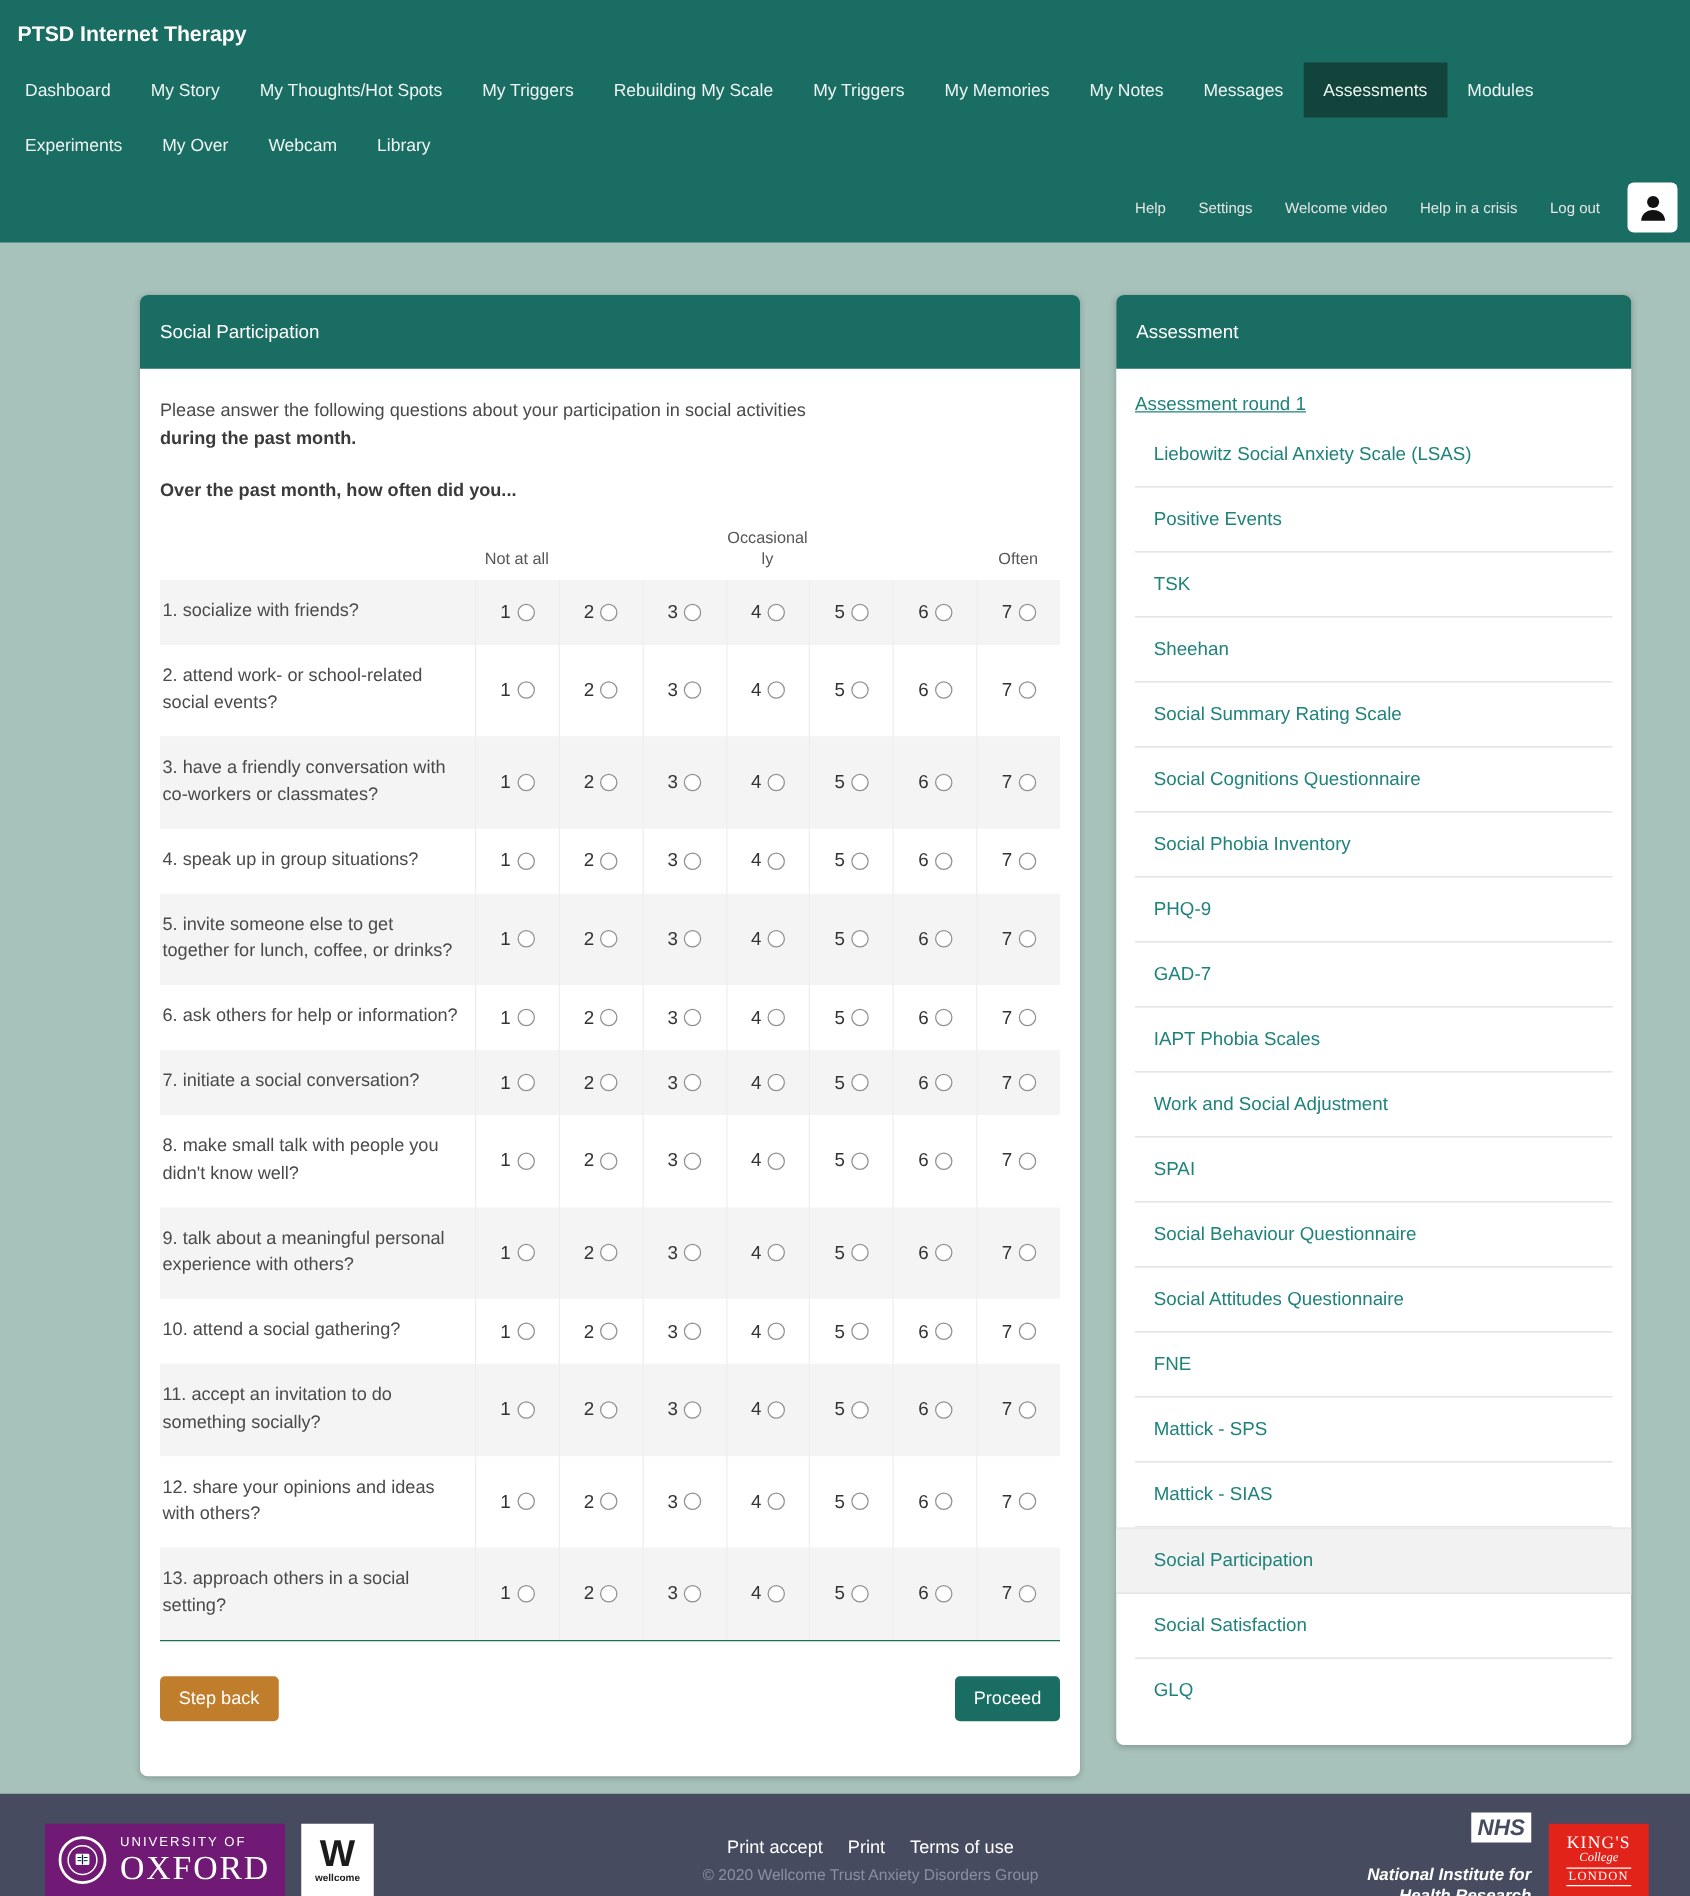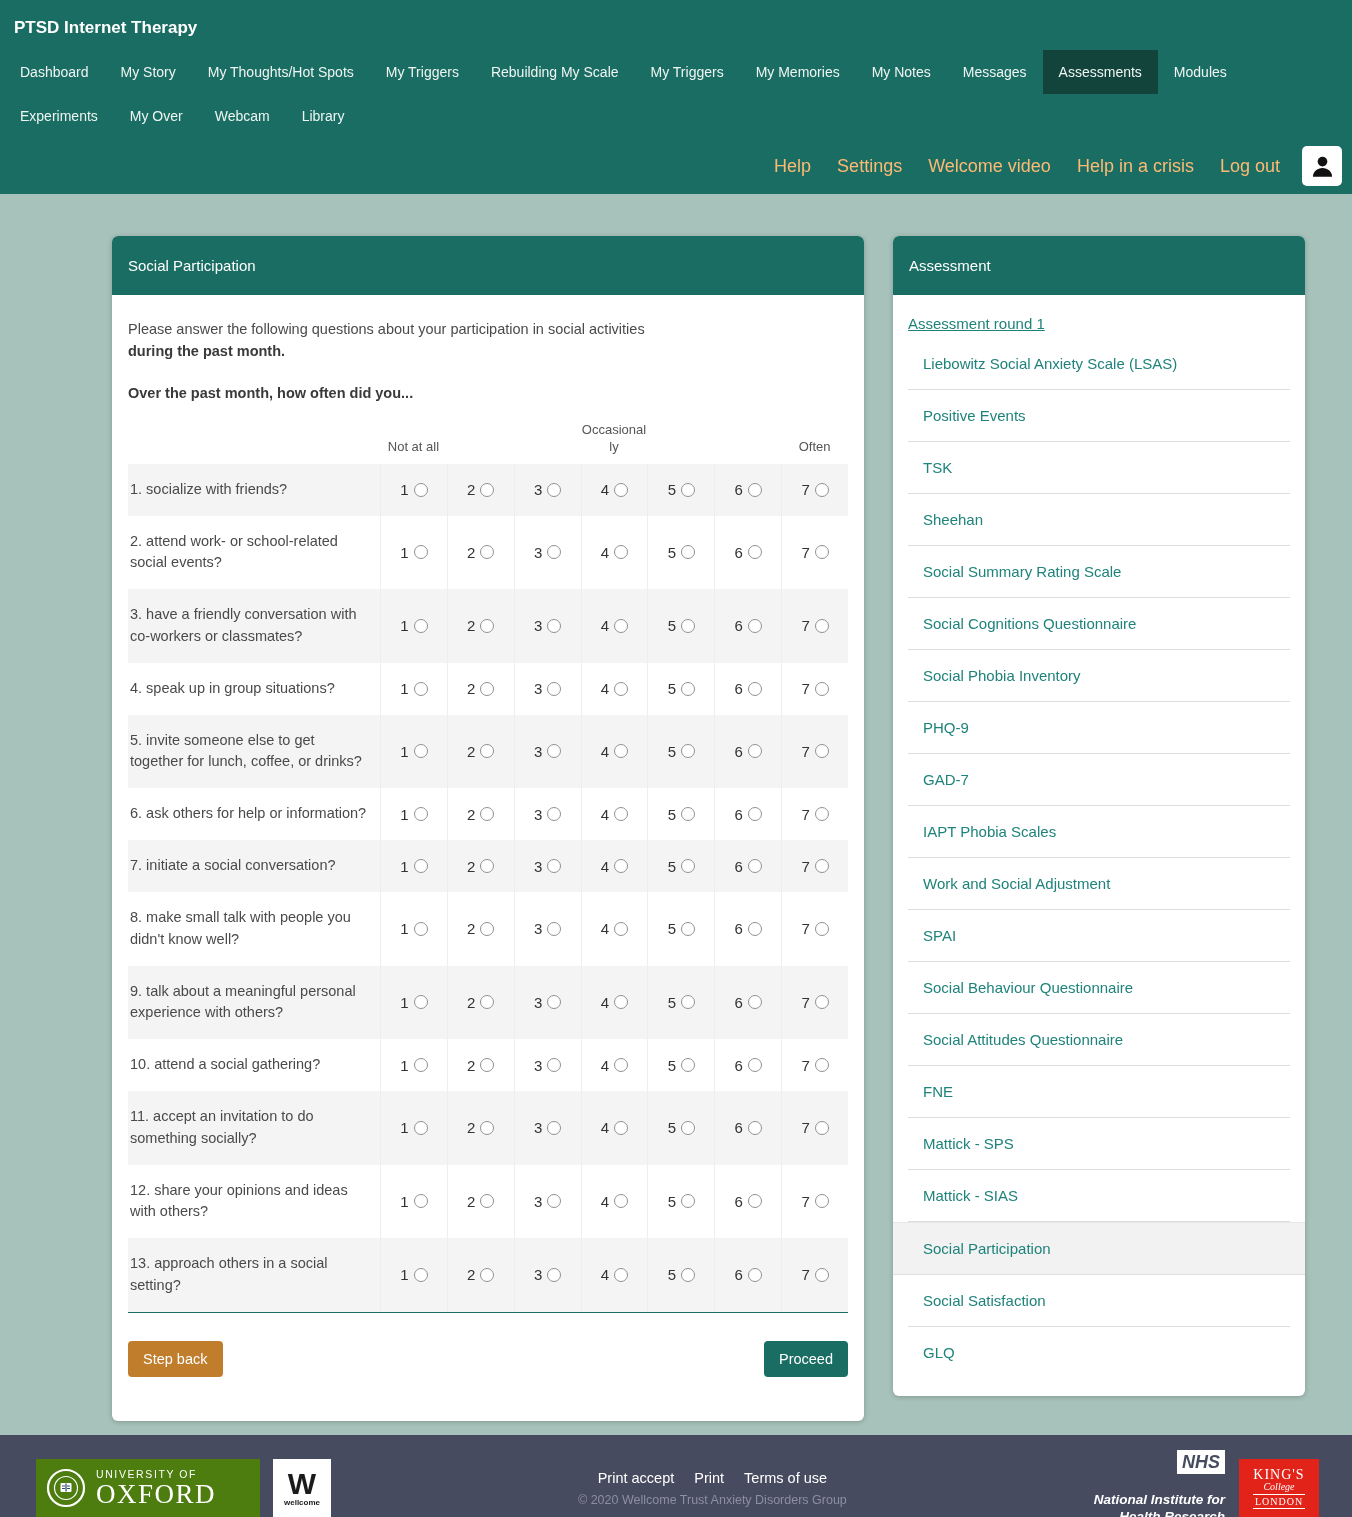--- a/index.html
+++ b/index.html
@@ -11,21 +11,21 @@
   }
 
   
   header { background:#1a6d62; }
   .app-title { color:#fff; font-size:17px; font-weight:bold; padding:18px 14px 12px; }
   .main-nav { display:flex; flex-wrap:wrap; padding:0 4px; }
   .nav-item { color:#eef5f3; font-size:14px; padding:14px 16px; text-decoration:none; cursor:pointer; white-space:nowrap; }
   .nav-item.active { background:#12443c; }
   .secondary-nav { display:flex; justify-content:flex-end; align-items:center; padding:8px 10px 8px; }
   .sec-links { display:flex; gap:26px; align-items:center; margin-right:22px; }
-  .sec-link { color:#fdba74; font-size:18px; text-decoration:none; cursor:pointer; white-space:nowrap; }
+  .sec-link { color:#e5e5e5; font-size:12px; text-decoration:none; cursor:pointer; white-space:nowrap; }
   .avatar { width:40px; height:40px; background:#fff; border-radius:5px; display:flex; align-items:center; justify-content:center; cursor:pointer; }
 
   
   .content { display:flex; gap:29px; padding:42px 0 14px 112px; align-items:flex-start; }
   .card { background:#fff; border-radius:6px; box-shadow:0 1px 5px rgba(0,0,0,0.22); }
   .card-header { background:#1a6d62; color:#fff; font-size:15px; padding:21px 16px; border-radius:6px 6px 0 0; }
   .main-card { width:752px; }
   .sidebar-card { width:412px; }
 
   
@@ -52,21 +52,21 @@
   
   .round-link { display:inline-block; margin:20px 15px 6px; color:#1f837b; font-size:15px; text-decoration:underline; cursor:pointer; }
   .as-list { list-style:none; margin:0; padding:0 0 18px; }
   .as-item { margin:0 15px; padding:17px 0 17px 15px; border-bottom:1px solid #ddd; color:#1f837b; font-size:15px; cursor:pointer; }
   .as-item:last-child { border-bottom:none; }
   .as-item.active { margin:0; padding-left:30px; padding-right:15px; background:#f2f2f2; border-top:1px solid #e7e7e7; border-bottom:1px solid #e0e0e0; }
 
   
   footer { background:#474b5f; height:107px; display:flex; align-items:center; padding:0 33px 0 36px; margin-top:0; }
   .footer-left { display:flex; gap:13px; align-items:center; }
-  .ox-logo { background:#4d7c0f; width:224px; height:58px; display:flex; align-items:center; padding:0 10px; gap:10px; }
+  .ox-logo { background:#701a75; width:192px; height:58px; display:flex; align-items:center; padding:0 10px; gap:10px; }
   .ox-text { color:#fff; }
   .ox-line1 { font-size:10.5px; letter-spacing:1.6px; margin-bottom:1px; }
   .ox-line2 { font-family:"Liberation Serif", serif; font-size:27px; letter-spacing:1.5px; line-height:1; }
   .wc-logo { background:#fff; width:58px; height:58px; display:flex; flex-direction:column; align-items:center; justify-content:center; }
   .wc-w { font-size:30px; font-weight:800; color:#1b1b1b; line-height:0.9; }
   .wc-label { font-size:8px; font-weight:bold; color:#1b1b1b; margin-top:1px; }
   .footer-center { flex:1; text-align:center; }
   .f-links { display:flex; gap:20px; justify-content:center; }
   .f-link { color:#fff; font-size:14.5px; text-decoration:none; cursor:pointer; }
   .f-copy { color:#8b8fa3; font-size:12.5px; margin-top:7px; }

